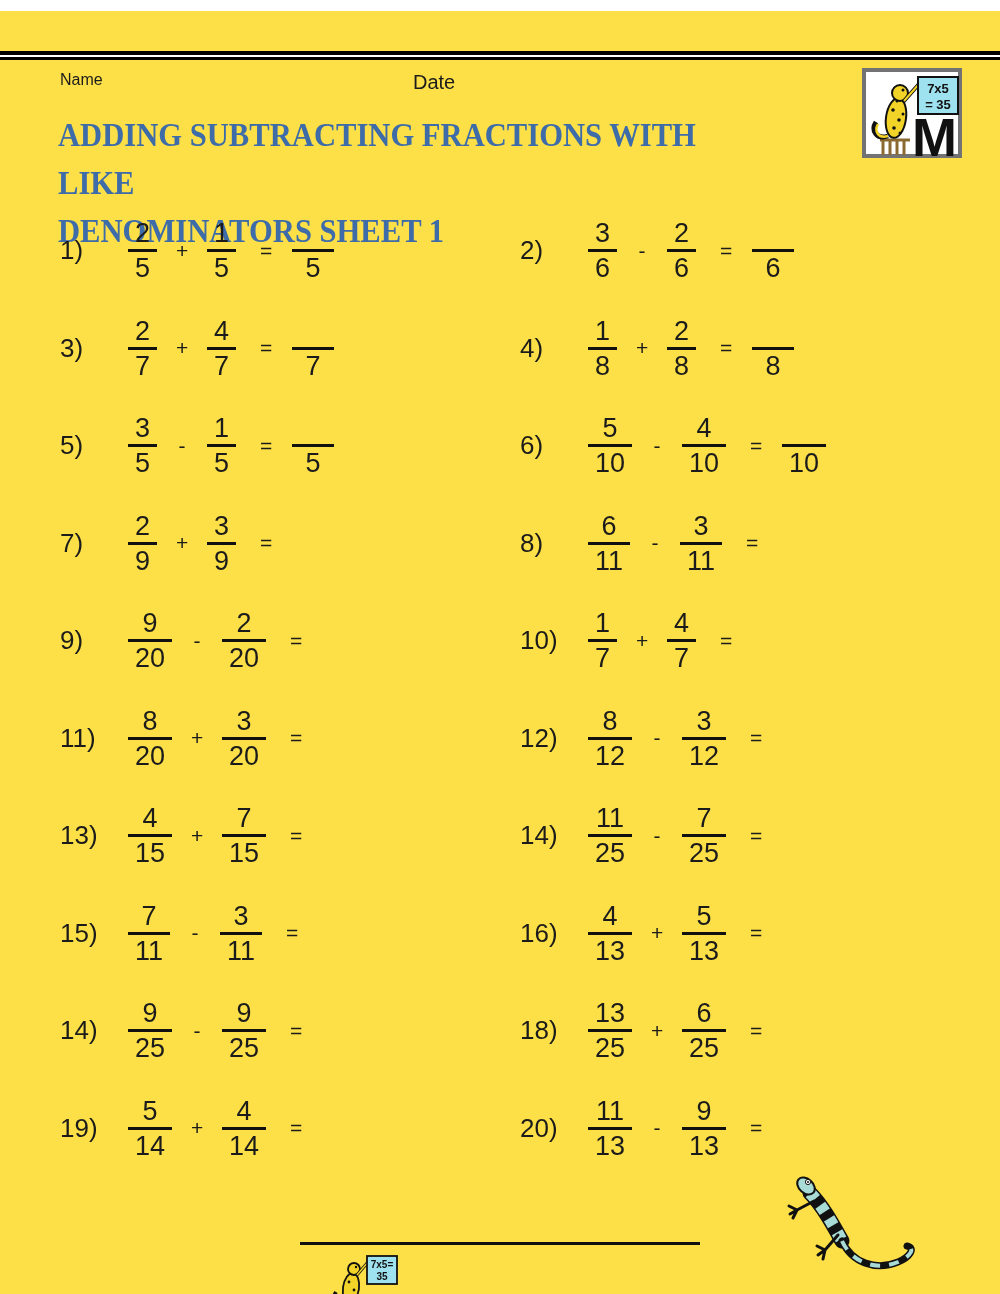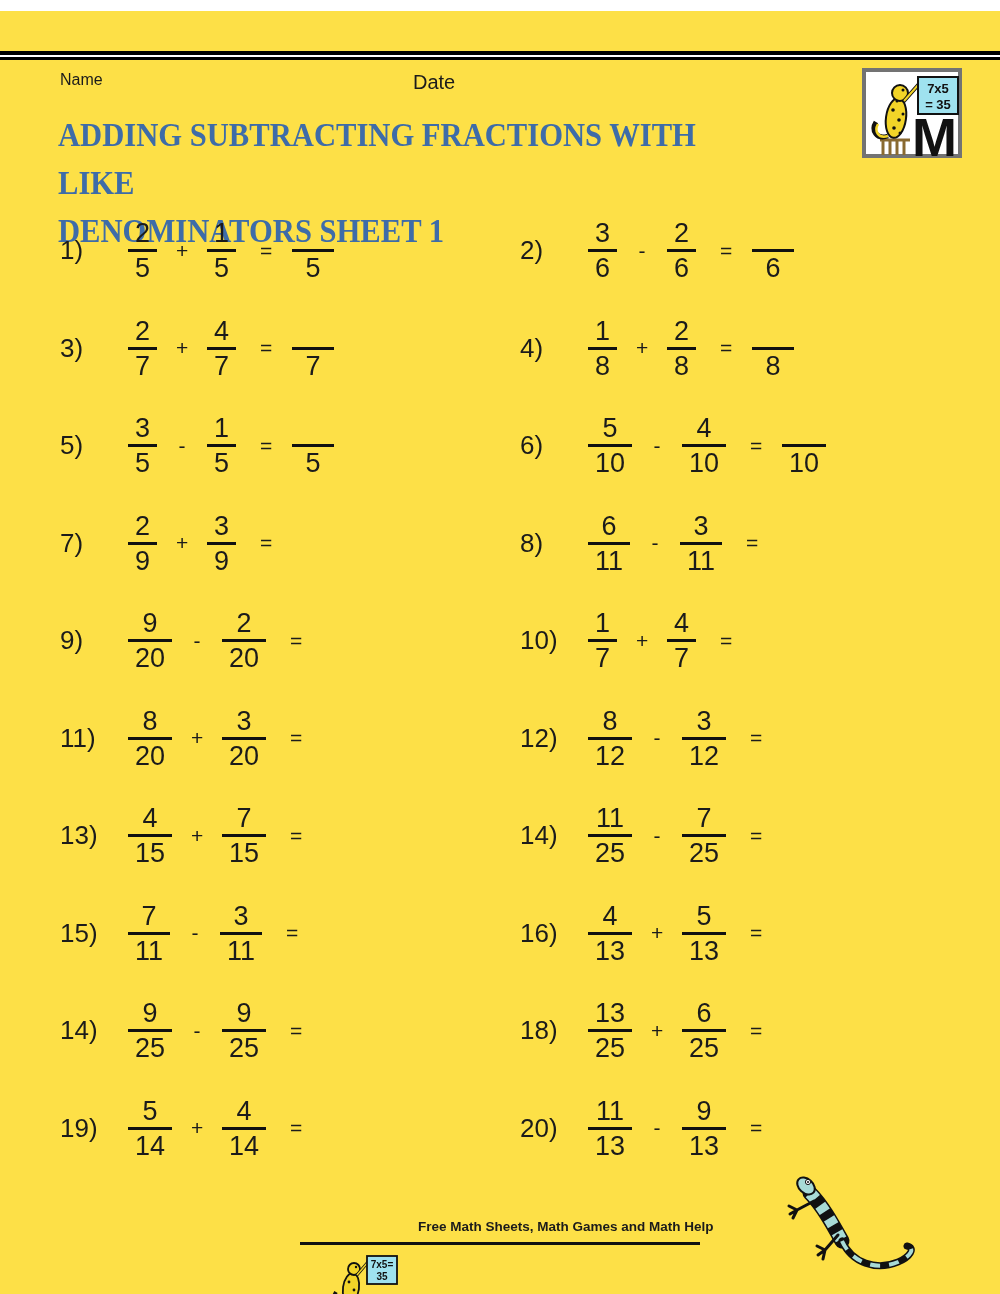--- a/index.html
+++ b/index.html
@@ -551,21 +551,20 @@
           <circle cx="25" cy="47" r="1.2"></circle>
       </g>
       <g>
         <rect x="37" y="3" width="30" height="28" fill="#9fe2ef" stroke="#111" stroke-width="1.8"></rect>
         <text x="52" y="15" font-size="10" font-weight="bold" text-anchor="middle" fill="#111">7x5=</text>
         <text x="52" y="27" font-size="10" font-weight="bold" text-anchor="middle" fill="#111">35</text>
       </g>
     </svg>
   </div>
 
-  <div class="tagline">Free Math Sheets, Math Games and Math Help</div>
   <div class="footer-line"></div>
 
   <div class="gecko">
     <svg width="150" height="110" viewBox="0 0 150 110">
 
       <path d="M30 22 C 42 34, 52 52, 62 70" stroke="#111" stroke-width="15" fill="none" stroke-linecap="round"></path>
       <path d="M30 22 C 42 34, 52 52, 62 70" stroke="#a8dbd6" stroke-width="12" fill="none" stroke-dasharray="8 8"></path>
 
       <path d="M62 70 C 72 92, 96 100, 118 91 C 130 86, 136 77, 127 75" stroke="#111" stroke-width="7" fill="none" stroke-linecap="round"></path>
       <path d="M62 70 C 72 92, 96 100, 118 91 C 130 86, 136 77, 127 75" stroke="#a8dbd6" stroke-width="4" fill="none" stroke-dasharray="10 9"></path>

